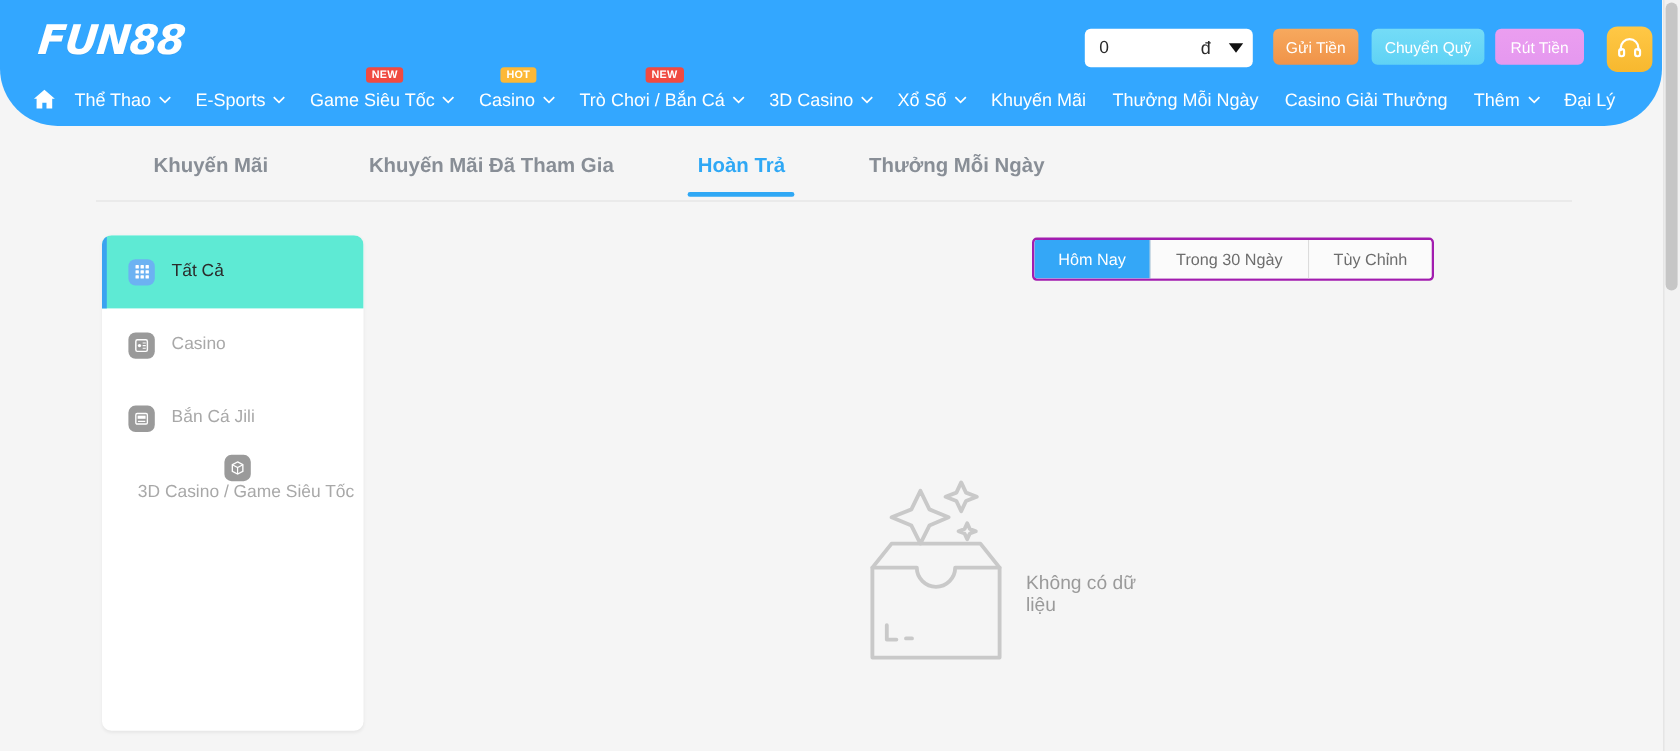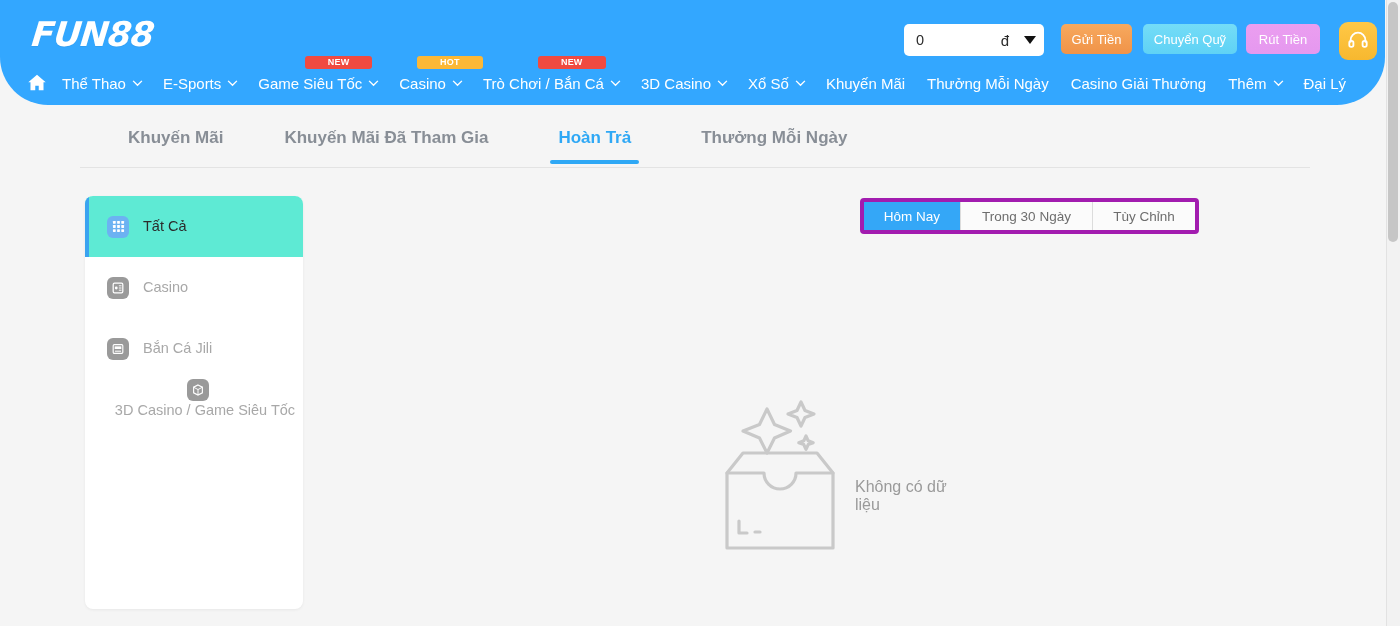--- a/index.html
+++ b/index.html
@@ -65,35 +65,35 @@
 
   
   .nav { position:absolute; left:0; top:66px; width:1385px; height:34px;
          display:flex; align-items:center; padding-left:22px; }
   .nav-home { width:30px; height:26px; display:flex; align-items:center; justify-content:center;
               margin-right:10px; cursor:pointer; }
   .nav-item { position:relative; display:flex; align-items:center; color:#fff;
               font-size:15px; white-space:nowrap; margin-right:20px; cursor:pointer; }
   .nav-item .chev { margin-left:6px; }
   .badge { position:absolute; top:-19px; left:50%; transform:translateX(-14px);
-           font-size:9px; font-weight:700; color:#fff; padding:2px 23px;
+           font-size:9px; font-weight:700; color:#fff; padding:2px 5px;
            border-radius:3px; line-height:1.1; letter-spacing:.2px; }
   .badge.new { background:#f04a41; }
   .badge.hot { background:#fcb836; }
   .nav-item.plain { margin-right:22px; }
 
   
   .tabs {
     position:absolute; left:80px; top:120px; width:1230px; height:48px;
     border-bottom:1px solid #e3e3e3; display:flex; align-items:flex-start;
   }
   .tab { position:relative; font-size:17px; font-weight:bold; color:#888e96;
          padding:8px 0 15px 0; cursor:pointer; white-space:nowrap; }
   #tab0 { margin-left:48px; }
-  #tab1 { margin-left:61px; }
+  #tab1 { margin-left:84px; }
   #tab2 { margin-left:70px; }
   #tab3 { margin-left:70px; }
   .tab.active { color:#2fa8f5; }
   .tab.active::after { content:""; position:absolute; left:-8px; right:-8px; bottom:-1px;
                        height:4px; background:#2fa8f5; border-radius:2px; }
 
   
   .side-card {
     position:absolute; left:85px; top:196px; width:218px; height:413px;
     background:#fff; border-radius:8px; box-shadow:0 1px 3px rgba(0,0,0,.06);
@@ -110,21 +110,21 @@
   .side-item.tall { height:76px;flex-direction:column; }
 
   
   .chip { width:22px; height:22px; border-radius:6px; display:flex;
           align-items:center; justify-content:center; }
   .chip.blue { background:#6cb2f2; }
   .chip.grey { background:#9a9a9a; }
 
   
   .filters { position:absolute; left:860px; top:198px; height:36px;
-             display:flex; border:4px solid #a21caf; border-radius:4px; overflow:hidden;
+             display:flex; border:2px solid #a21caf; border-radius:4px; overflow:hidden;
              background:#fbfbfb; }
   .fbtn { display:flex; align-items:center; justify-content:center;
           font-size:13.5px; color:#6d6d6d; border-right:1px solid #dcdcdc;
           cursor:pointer; white-space:nowrap; background:#fbfbfb; }
   .fbtn:last-child { border-right:none; }
   .fbtn.active { background:#34a7f7; color:#fff; }
   #f0 { width:97px; } #f1 { width:118px; } #f2 { width:132px; } #f3 { width:102px; }
 
   
   .empty { position:absolute; left:705px; top:395px; width:250px;

